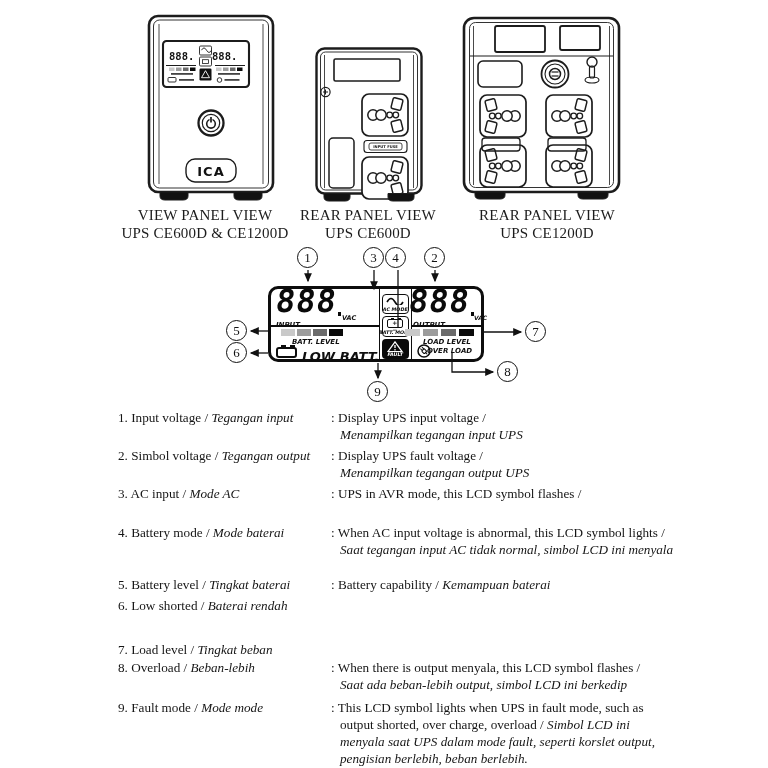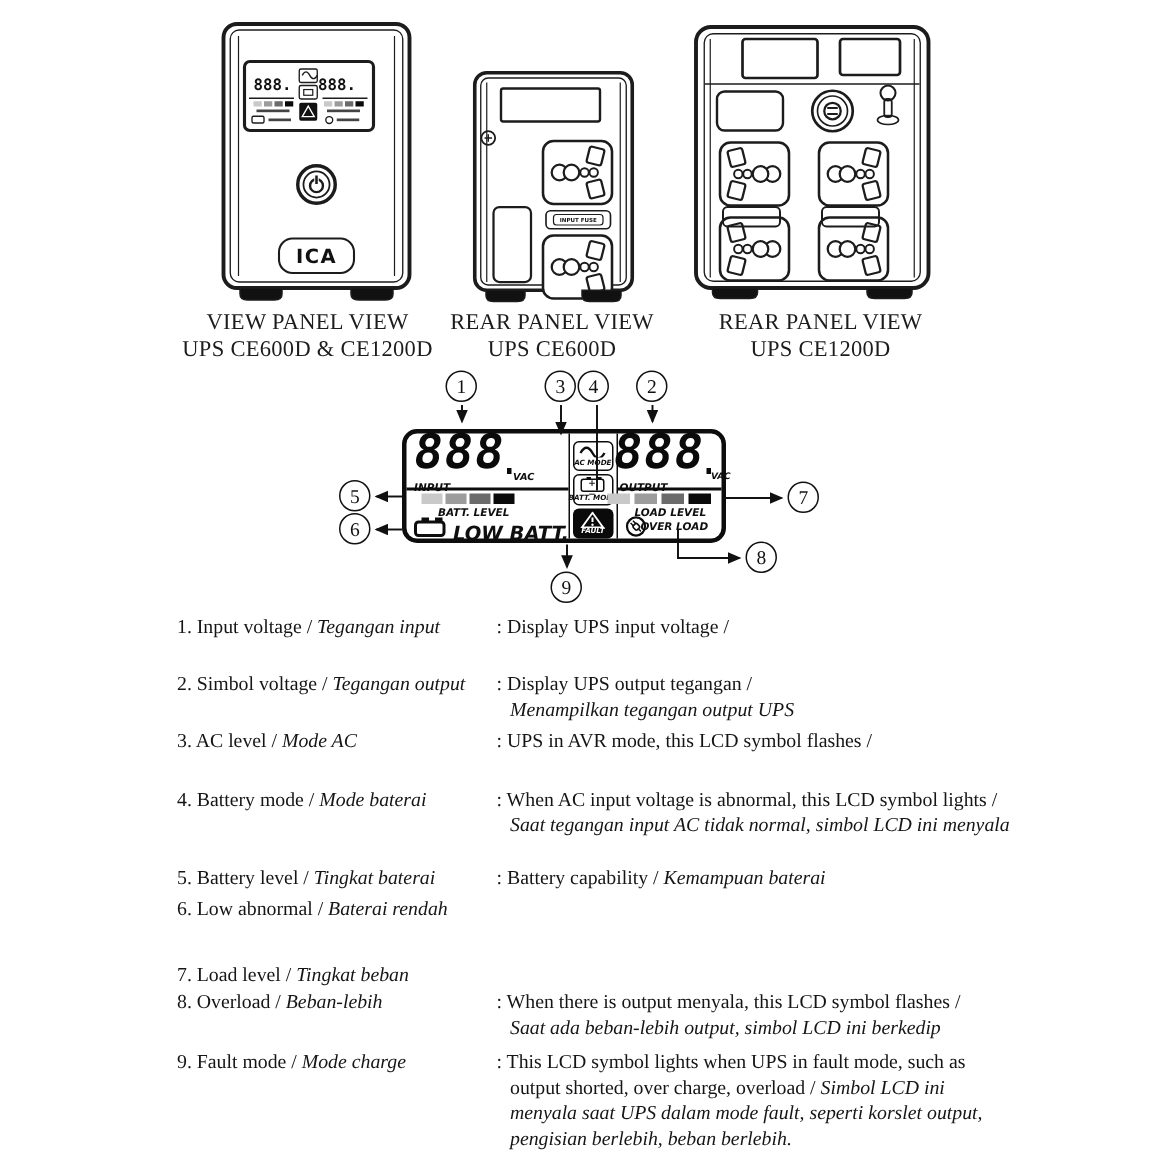--- a/index.html
+++ b/index.html
@@ -282,37 +282,37 @@
       <line x1="435" y1="270" x2="435" y2="281" marker-end="url(#ah)"></line>
       <line x1="268" y1="331" x2="251" y2="331" marker-end="url(#ah)"></line>
       <line x1="268" y1="353" x2="251" y2="353" marker-end="url(#ah)"></line>
       <line x1="482" y1="332" x2="521" y2="332" marker-end="url(#ah)"></line>
       <path d="M452,353 V372 H493" marker-end="url(#ah)"></path>
       <line x1="378" y1="363" x2="378" y2="378" marker-end="url(#ah)"></line>
     </g>
   </svg>
 
   <div class="lt" style="top:409px"><span>1.</span> <span>Input voltage / </span><i>Tegangan input</i></div>
-  <div class="ld" style="top:409px"><span>: Display UPS input voltage /</span><br></div>
+  <div class="ld" style="top:409px"><span>: Display UPS input voltage /</span><br><i>Menampilkan tegangan input UPS</i></div>
 
   <div class="lt" style="top:447px"><span>2.</span> <span>Simbol voltage / </span><i>Tegangan output</i></div>
-  <div class="ld" style="top:447px"><span>: Display UPS output tegangan /</span><br><i>Menampilkan tegangan output UPS</i></div>
-
-  <div class="lt" style="top:485px"><span>3.</span> <span>AC level / </span><i>Mode AC</i></div>
+  <div class="ld" style="top:447px"><span>: Display UPS fault voltage /</span><br><i>Menampilkan tegangan output UPS</i></div>
+
+  <div class="lt" style="top:485px"><span>3.</span> <span>AC input / </span><i>Mode AC</i></div>
   <div class="ld" style="top:485px"><span>: UPS in AVR mode, this LCD symbol flashes /</span><br></div>
 
   <div class="lt" style="top:524px"><span>4.</span> <span>Battery mode / </span><i>Mode baterai</i></div>
   <div class="ld" style="top:524px"><span>: When AC input voltage is abnormal, this LCD symbol lights / </span><i>Saat tegangan input AC tidak normal, simbol LCD ini menyala</i></div>
 
   <div class="lt" style="top:576px"><span>5.</span> <span>Battery level / </span><i>Tingkat baterai</i></div>
   <div class="ld" style="top:576px"><span>: Battery capability / </span><i>Kemampuan baterai</i></div>
 
-  <div class="lt" style="top:597px"><span>6.</span> <span>Low abnormal / </span><i>Baterai rendah</i></div>
+  <div class="lt" style="top:597px"><span>6.</span> <span>Low shorted / </span><i>Baterai rendah</i></div>
 
   <div class="lt" style="top:641px"><span>7.</span> <span>Load level / </span><i>Tingkat beban</i></div>
 
   <div class="lt" style="top:659px"><span>8.</span> <span>Overload / </span><i>Beban-lebih</i></div>
   <div class="ld" style="top:659px"><span>: When there is output menyala, this LCD symbol flashes /</span><br><i>Saat ada beban-lebih output, simbol LCD ini berkedip</i></div>
 
-  <div class="lt" style="top:699px"><span>9.</span> <span>Fault mode / </span><i>Mode charge</i></div>
+  <div class="lt" style="top:699px"><span>9.</span> <span>Fault mode / </span><i>Mode mode</i></div>
   <div class="ld" style="top:699px"><span>: This LCD symbol lights when UPS in fault mode, such as output shorted, over charge, overload / </span><i>Simbol LCD ini menyala saat UPS dalam mode fault, seperti korslet output, pengisian berlebih, beban berlebih.</i></div>
 
 </div>
 
 </body></html>

